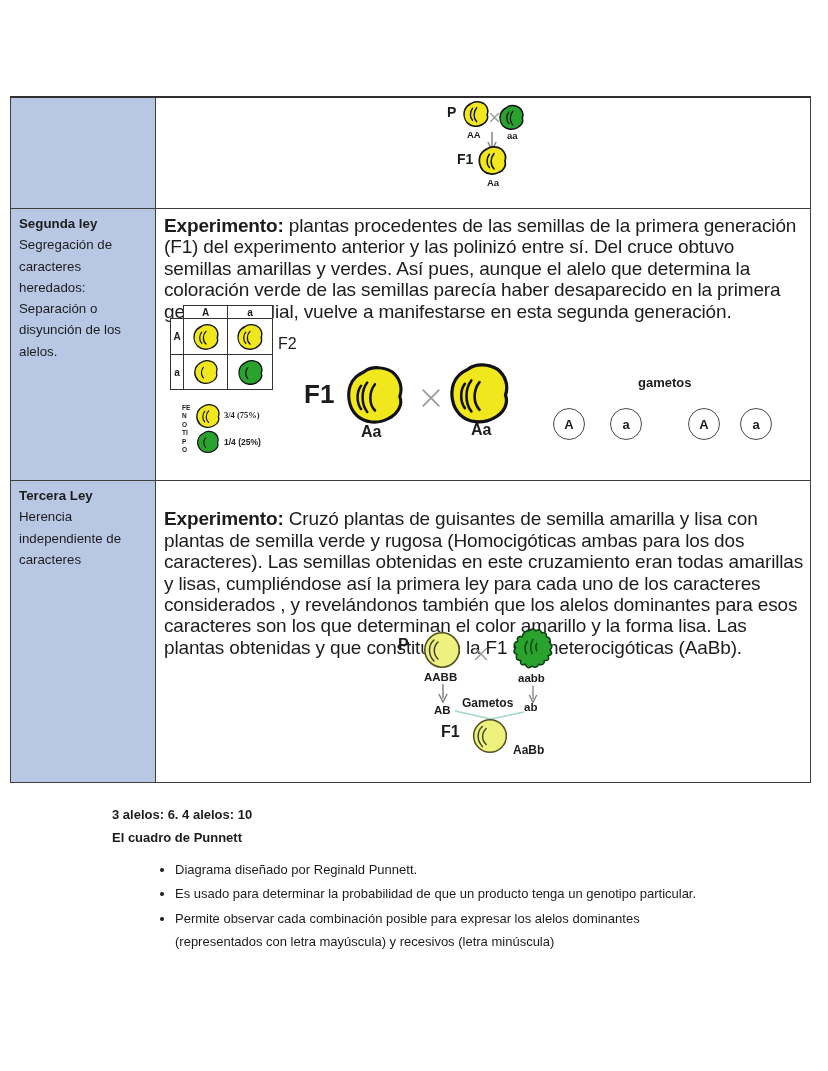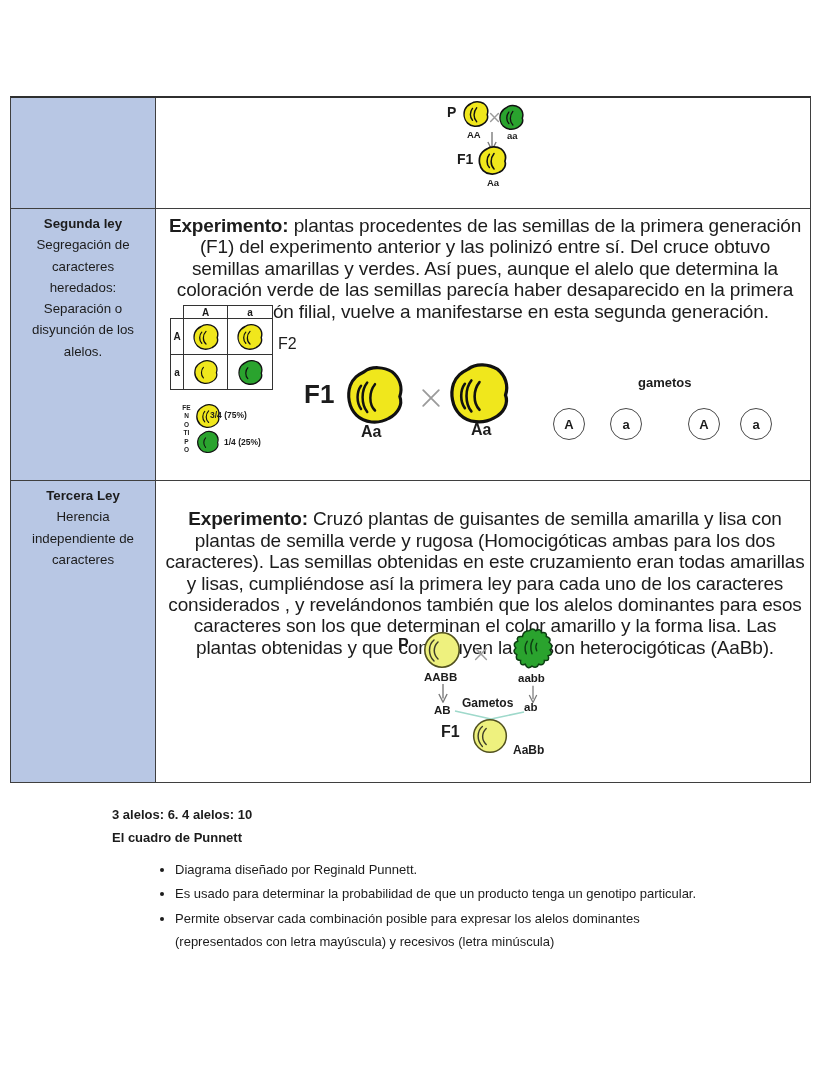--- a/index.html
+++ b/index.html
@@ -11,21 +11,21 @@
   .abs{position:absolute;}
   .b{font-weight:bold;}
 
   
   .gtable{
     position:absolute;left:10px;top:96px;width:801px;
     border:1px solid #3f3f3f;border-top:2px solid #2f2f2f;
     box-sizing:border-box;
   }
   .trow{display:flex;box-sizing:border-box;}
-  .trow + .trow{border-top:1px solid #3f3f3f;text-align:center;}
+  .trow + .trow{border-top:1px solid #3f3f3f;}
   .cell-left{
     width:145px;flex:0 0 145px;background:#b8c7e4;
     border-right:1px solid #3f3f3f;box-sizing:border-box;
     padding:4px 8px 0 8px;font-size:13.3px;line-height:21.3px;
   }
   .cell-right{flex:1;position:relative;box-sizing:border-box;background:#ffffff;}
   .para{font-size:19px;line-height:21.4px;letter-spacing:-0.15px;padding:6px 4px 0 8px;}
 
   
   .pgcell{
@@ -132,21 +132,21 @@
         <span class="abs f2lab" style="left:108px;top:30px;">F2</span>
       </div>
 
       <div class="abs" style="left:26px;top:192px;width:130px;height:70px;">
         <div class="abs fenword" style="left:0;top:3px;">FENOTIPO</div>
         <svg class="abs" style="left:13px;top:2px;" width="26" height="26" viewBox="0 0 40 40">
           <path d="M13 5 C18 1 26 2 31 5 C36 9 38 15 36 21 C38 26 35 32 29 35 C22 39 13 38 8 33 C3 28 2 20 4 14 C6 9 9 7 13 5 Z" fill="#f0e71c" stroke="#111" stroke-width="2"></path>
           <path d="M15 13 C11 17 11 25 15 29" fill="none" stroke="#111" stroke-width="1.8" stroke-linecap="round"></path>
           <path d="M21 12 C16 17 16 26 21 30" fill="none" stroke="#111" stroke-width="1.8" stroke-linecap="round"></path>
         </svg>
-        <span class="abs leglab" style="left:28px;top:9px;">3/4 (75%)</span>
+        <span class="abs leglab" style="left:42px;top:9px;font-family:Liberation Serif, serif;">3/4 (75%)</span>
         <svg class="abs" style="left:14px;top:29px;" width="24" height="24" viewBox="0 0 40 40">
           <path d="M13 5 C18 1 26 2 31 5 C36 9 38 15 36 21 C38 26 35 32 29 35 C22 39 13 38 8 33 C3 28 2 20 4 14 C6 9 9 7 13 5 Z" fill="#2aa32e" stroke="#111" stroke-width="2"></path>
           <path d="M16 13 C12 17 12 25 16 29" fill="none" stroke="#111" stroke-width="1.8" stroke-linecap="round"></path>
         </svg>
         <span class="abs leglab" style="left:42px;top:36px;">1/4 (25%)</span>
       </div>
 
       <span class="abs b" style="left:148px;top:170px;font-size:26px;">F1</span>
       <svg class="abs" style="left:188px;top:155px;" width="62" height="62" viewBox="0 0 40 40">
         <path d="M13 5 C18 1 26 2 31 5 C36 9 38 15 36 21 C38 26 35 32 29 35 C22 39 13 38 8 33 C3 28 2 20 4 14 C6 9 9 7 13 5 Z" fill="#f0e71c" stroke="#111" stroke-width="2"></path>

